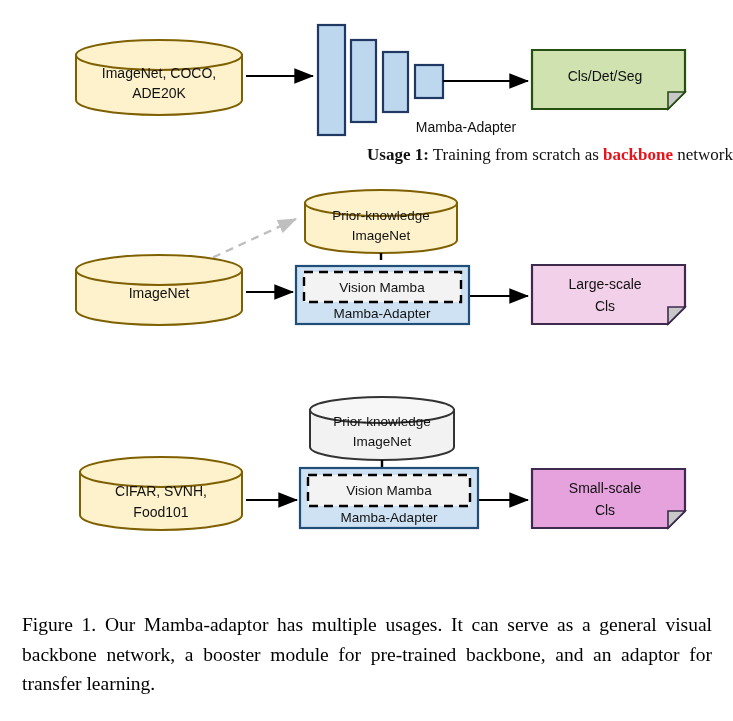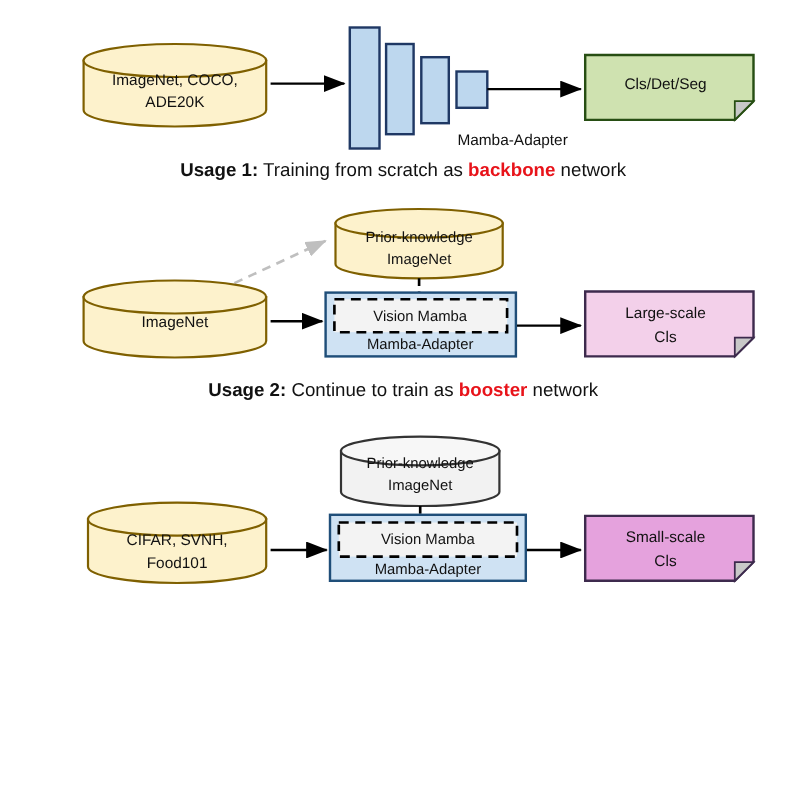--- a/index.html
+++ b/index.html
@@ -36,22 +36,22 @@
     text-anchor: middle;
     dominant-baseline: middle;
   }
   .shape-label.small {
     font-size: 13.5px;
   }
   .usage-line {
     position: absolute;
     left: 0;
     width: 733px;
-    text-align: center;
-    font-family: Liberation Sans, sans-serif;
+    text-align: right;
+    font-family: Liberation Serif, serif;
     font-size: 17px;
     color: #111111;
     white-space: pre;
   }
   .usage-line .u-prefix {
     font-weight: bold;
   }
   .usage-line .u-highlight {
     font-weight: bold;
     color: #e8131a;
@@ -188,17 +188,17 @@
         <path d="M 532 469 L 685 469 L 685 511 L 668 528 L 532 528 Z" fill="#e5a2dd" stroke="#3d2a4d" stroke-width="2.2"></path>
         <path d="M 685 511 L 668 528 L 668 511 Z" fill="#c8c8c8" stroke="#3d2a4d" stroke-width="1.6"></path>
         <text class="shape-label" x="605" y="489">Small-scale</text>
         <text class="shape-label" x="605" y="511">Cls</text>
       </g>
     </g>
   </svg>
 
   <div class="usage-line" id="usage-1-caption"><span class="u-prefix">Usage 1:</span><span> Training from scratch as </span><span class="u-highlight">backbone</span><span> network</span></div>
 
-  <div class="usage-line" id="usage-2-caption"><span class="u-prefix">Usage 2:</span><span> Continue to train as </span><span class="u-highlight">booster</span><span> network</span></div>
-
-
+
+
+  <div id="figure-caption">Figure 1.  Our Mamba-adaptor has multiple usages.  It can serve as a general visual backbone network, a booster module for pre-trained backbone, and an adaptor for transfer learning.</div>
 
 </div>
 
 </body></html>

